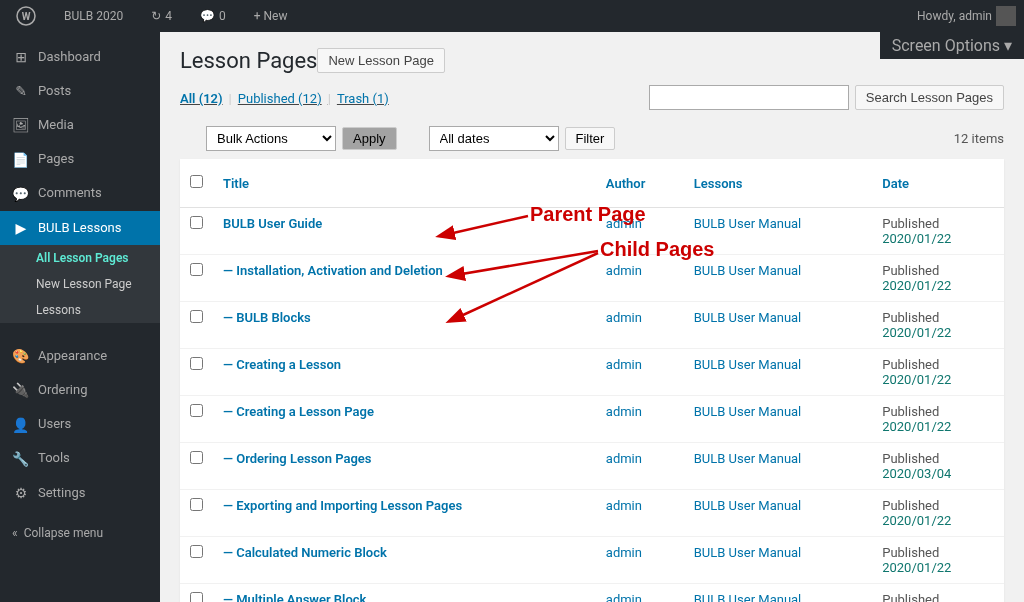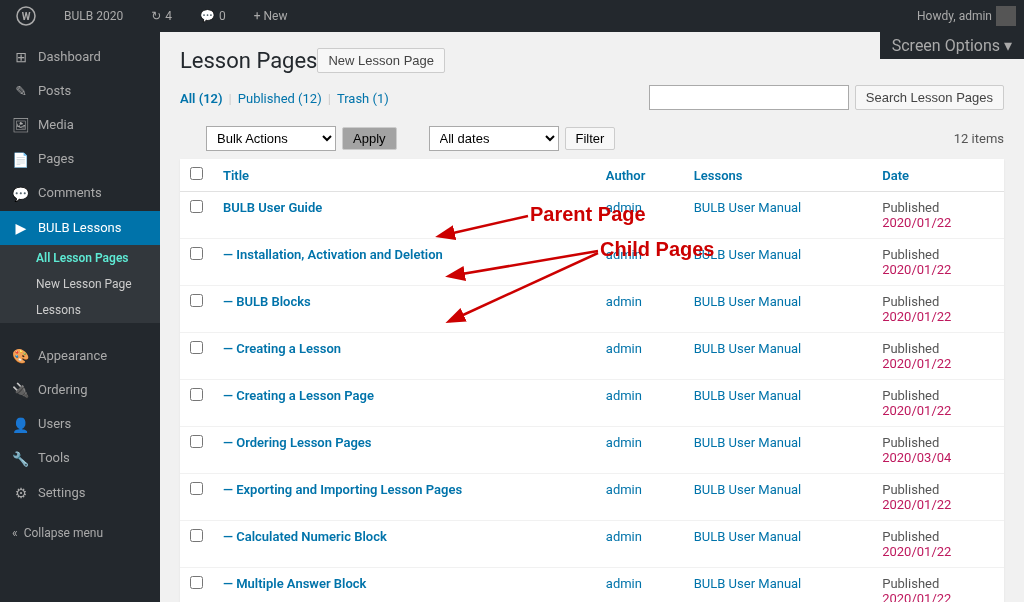--- a/index.html
+++ b/index.html
@@ -64,21 +64,21 @@
       background: #f7f7f7;
       border: 1px solid #ccc;
       color: #444;
       padding: 4px 10px;
       font-size: 13px;
       cursor: pointer;
       border-radius: 2px;
     }
 
     
-    .filter-bar { display: flex; align-items: center; gap: 4px; margin-bottom: 6px; font-size: 13px; }
+    .filter-bar { display: flex; align-items: center; gap: 4px; margin-bottom: 6px; font-size: 13px; text-decoration: underline; }
     .filter-bar a { color: #0073aa; text-decoration: none; }
     .filter-bar .separator { color: #ccc; margin: 0 2px; }
     .filter-bar .current { font-weight: 600; }
 
     
     .search-bar { display: flex; align-items: center; justify-content: flex-end; gap: 6px; margin-bottom: 8px; }
     .search-bar input {
       border: 1px solid #aaa;
       padding: 4px 8px;
       font-size: 13px;
@@ -120,42 +120,42 @@
       font-size: 13px;
       cursor: pointer;
       border-radius: 2px;
     }
     .item-count { margin-left: auto; font-size: 13px; color: #555; }
 
     
     .lesson-table { width: 100%; border-collapse: collapse; background: #fff; box-shadow: 0 1px 2px rgba(0,0,0,0.07); }
     .lesson-table th {
       text-align: left;
-      padding: 8px 10px;
+      padding: 16px 10px;
       border-bottom: 1px solid #e1e1e1;
       font-weight: 600;
       background: #fff;
       font-size: 13px;
       color: #0073aa;
     }
     .lesson-table th.cb { width: 28px; color: #444; }
     .lesson-table th.sortable { cursor: pointer; }
     .lesson-table td {
       padding: 8px 10px;
       border-bottom: 1px solid #f1f1f1;
       vertical-align: top;
       font-size: 13px;
     }
     .lesson-table .cb-col { width: 28px; }
     .title-link { color: #0073aa; text-decoration: none; font-weight: 600; }
     .author-link { color: #0073aa; text-decoration: none; }
     .lessons-link { color: #0073aa; text-decoration: none; }
     .date-col { white-space: nowrap; font-size: 12px; color: #555; }
     .date-status { display: block; color: #555; }
-    .date-value { display: block; color: #be185d; }
+    .date-value { display: block; color: #0f766e; }
 
     
     .screen-options { position: fixed; top: 32px; right: 0; padding: 4px 12px; font-size: 16px; color: #aaa; cursor: pointer; background: #23282d; z-index: 50; }
 
     .howdy { font-size: 12px; color: #aaa; }
   </style>
 </head>
 <body>
 
 <div id="wpadminbar">

